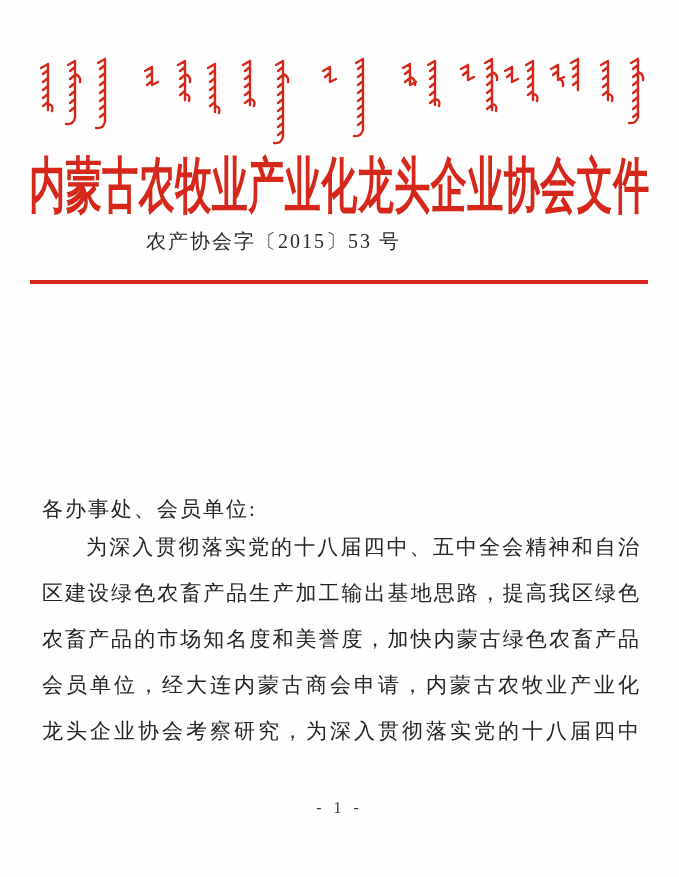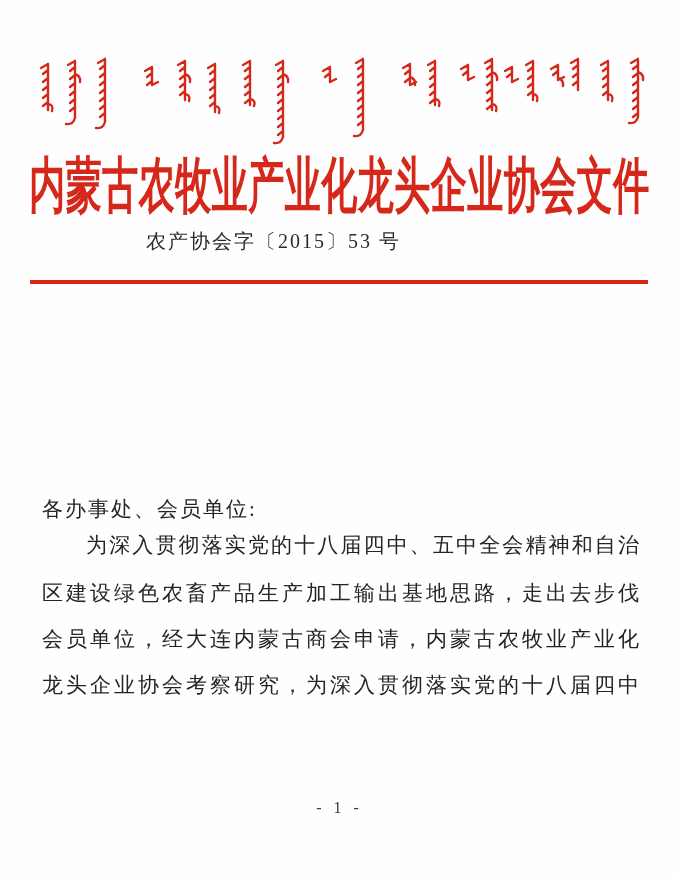--- a/index.html
+++ b/index.html
@@ -56,21 +56,21 @@
     font-size:21px;
     color:#242424;
   }
   .body-line{
     height:46px;line-height:46px;
     text-align:justify;
     text-align-last:justify;
     letter-spacing:1px;
     white-space:nowrap;
   }
-  .body-line.indent{ padding-left:44px;font-family:Liberation Mono, monospace; }
+  .body-line.indent{ padding-left:44px; }
   .page-number{
     position:absolute;left:0;top:799px;width:679px;
     text-align:center;
     font-size:16px;
     letter-spacing:4px;
     color:#3a3a3a;
   }
 </style>
 </head>
 <body>
@@ -104,20 +104,21 @@
 
   <div class="doc-number">农产协会字〔2015〕53 号</div>
 
   <div class="red-rule"></div>
 
 
   <div class="salutation">各办事处、会员单位:</div>
 
   <div class="paragraph" id="paragraph">
       <div class="body-line indent">为深入贯彻落实党的十八届四中、五中全会精神和自治</div>
-      <div class="body-line">区建设绿色农畜产品生产加工输出基地思路，走出去步伐</div>
+      <div class="body-line">区建设绿色农畜产品生产加工输出基地思路，提高我区绿色</div>
+      <div class="body-line">农畜产品的市场知名度和美誉度，加快内蒙古绿色农畜产品</div>
       <div class="body-line">会员单位，经大连内蒙古商会申请，内蒙古农牧业产业化</div>
       <div class="body-line">龙头企业协会考察研究，为深入贯彻落实党的十八届四中</div>
     </div>
 
   <div class="page-number">- 1 -</div>
 
 </div>
 
 </body></html>

